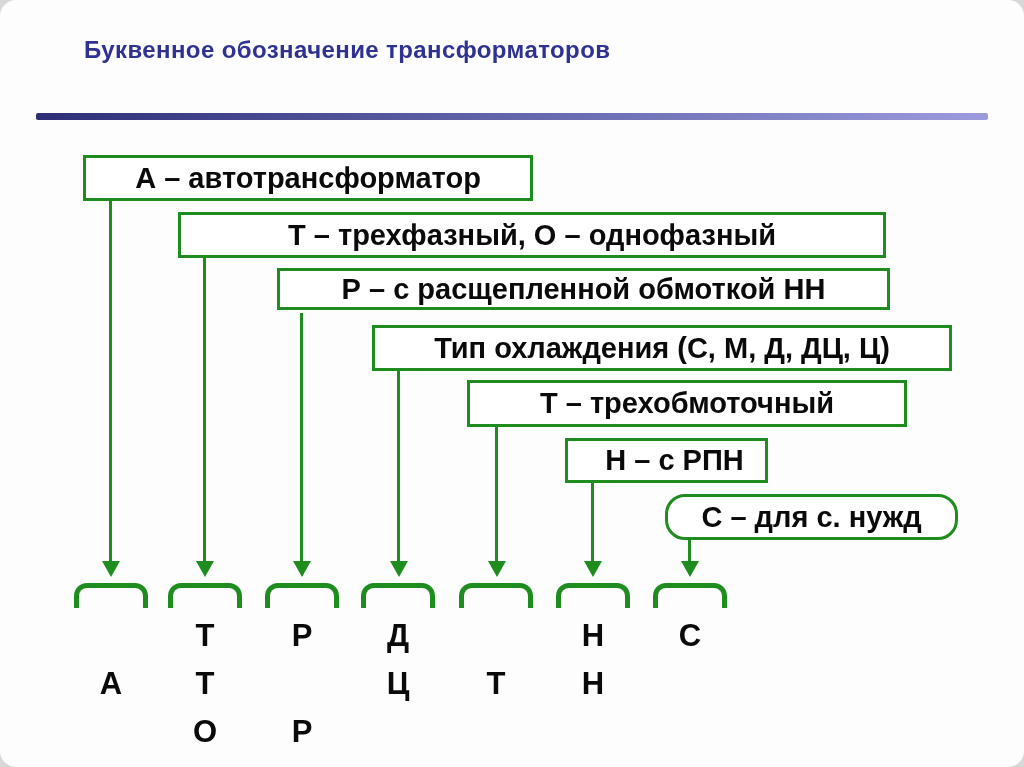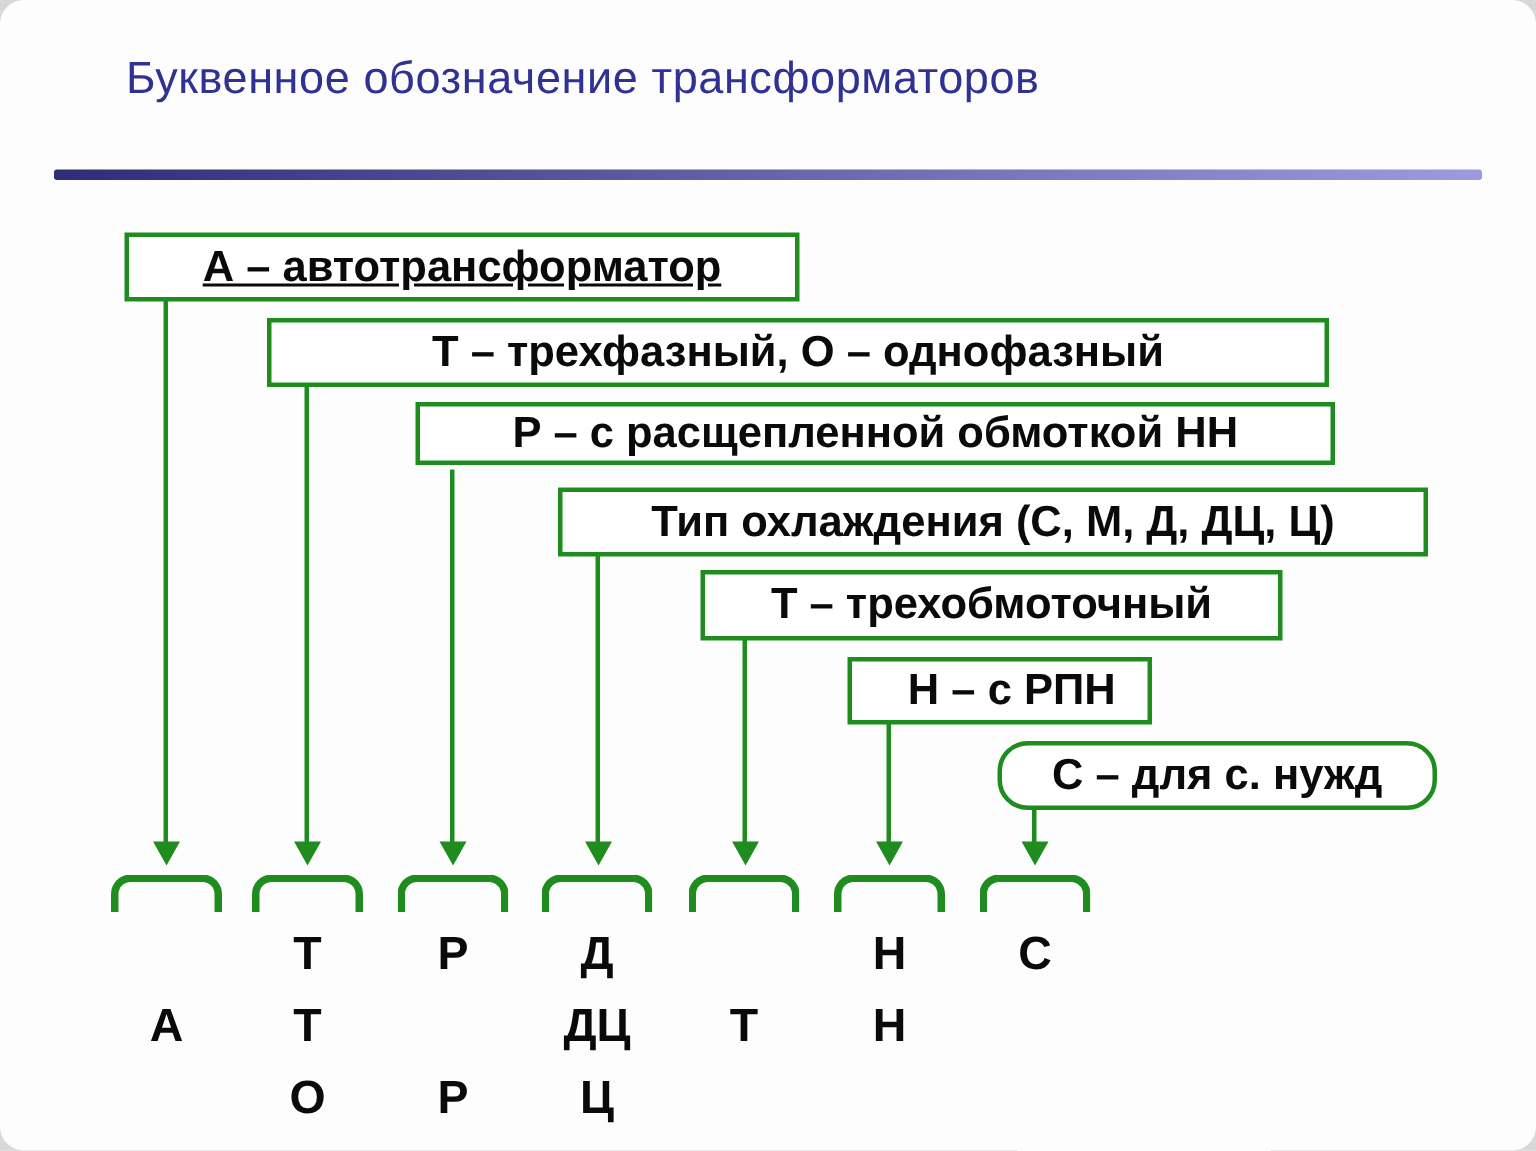--- a/index.html
+++ b/index.html
@@ -3,38 +3,38 @@
 <meta charset="utf-8">
 <style>
   html,body{margin:0;padding:0;background:#d8d8d8;}
   .slide{
     position:relative;width:1024px;height:767px;margin:0 auto;
     background:var(--slide_bg,#FDFDFD);border-radius:16px;overflow:hidden;
     font-family:"Liberation Sans","DejaVu Sans",sans-serif;
   }
   .title{
     position:absolute;left:84px;top:36px;width:900px;
-    font-size:30px;font-weight:normal;color:var(--title_blue,#2F3193);
+    font-size:24px;font-weight:bold;color:var(--title_blue,#2F3193);
     white-space:nowrap;letter-spacing:.4px;
   }
   .divider{
     position:absolute;left:36px;top:113px;width:952px;height:7px;
     background:linear-gradient(to right,var(--divider_dark,#2E2E77),var(--divider_light,#9B9BDE));
     border-radius:2px;
   }
   .lbox{
     position:absolute;box-sizing:border-box;border:3px solid var(--green,#1E8C1E);
     background:#fff;display:flex;align-items:center;justify-content:center;
     font-weight:bold;font-size:29px;color:var(--ink,#0A0A0A);white-space:nowrap;
   }
-  .b1{left:83px;top:155px;width:450px;height:46px;text-decoration:underline;}
+  .b1{left:83px;top:155px;width:450px;height:46px;}
   .b2{left:178px;top:212px;width:708px;height:46px;}
   .b3{left:277px;top:268px;width:613px;height:42px;}
   .b4{left:372px;top:325px;width:580px;height:46px;}
-  .b5{left:467px;top:380px;width:388px;height:47px;}
+  .b5{left:467px;top:380px;width:440px;height:47px;}
   .b6{left:565px;top:438px;width:203px;height:45px;padding-left:16px;}
   .b7{left:665px;top:494px;width:293px;height:46px;border-radius:20px;}
 
   .arrow{position:absolute;width:18px;}
   .a1{left:102px;top:200px;height:377px;}
   .a2{left:196px;top:257px;height:320px;}
   .a3{left:293px;top:313px;height:264px;}
   .a4{left:390px;top:370px;height:207px;}
   .a5{left:488px;top:426px;height:151px;}
   .a6{left:584px;top:482px;height:95px;}
@@ -141,21 +141,20 @@
     <div class="lcell">Т</div>
     <div class="lcell">О</div>
   </div>
   <div class="lcol c3">
     <div class="lcell">Р</div>
     <div class="lcell"></div>
     <div class="lcell">Р</div>
   </div>
   <div class="lcol c4">
     <div class="lcell">Д</div>
-    <div class="lcell">ДЦ</div>
     <div class="lcell">Ц</div>
   </div>
   <div class="lcol c5">
     <div class="lcell"></div>
     <div class="lcell">Т</div>
     <div class="lcell"></div>
   </div>
   <div class="lcol c6">
     <div class="lcell">Н</div>
     <div class="lcell">Н</div>

